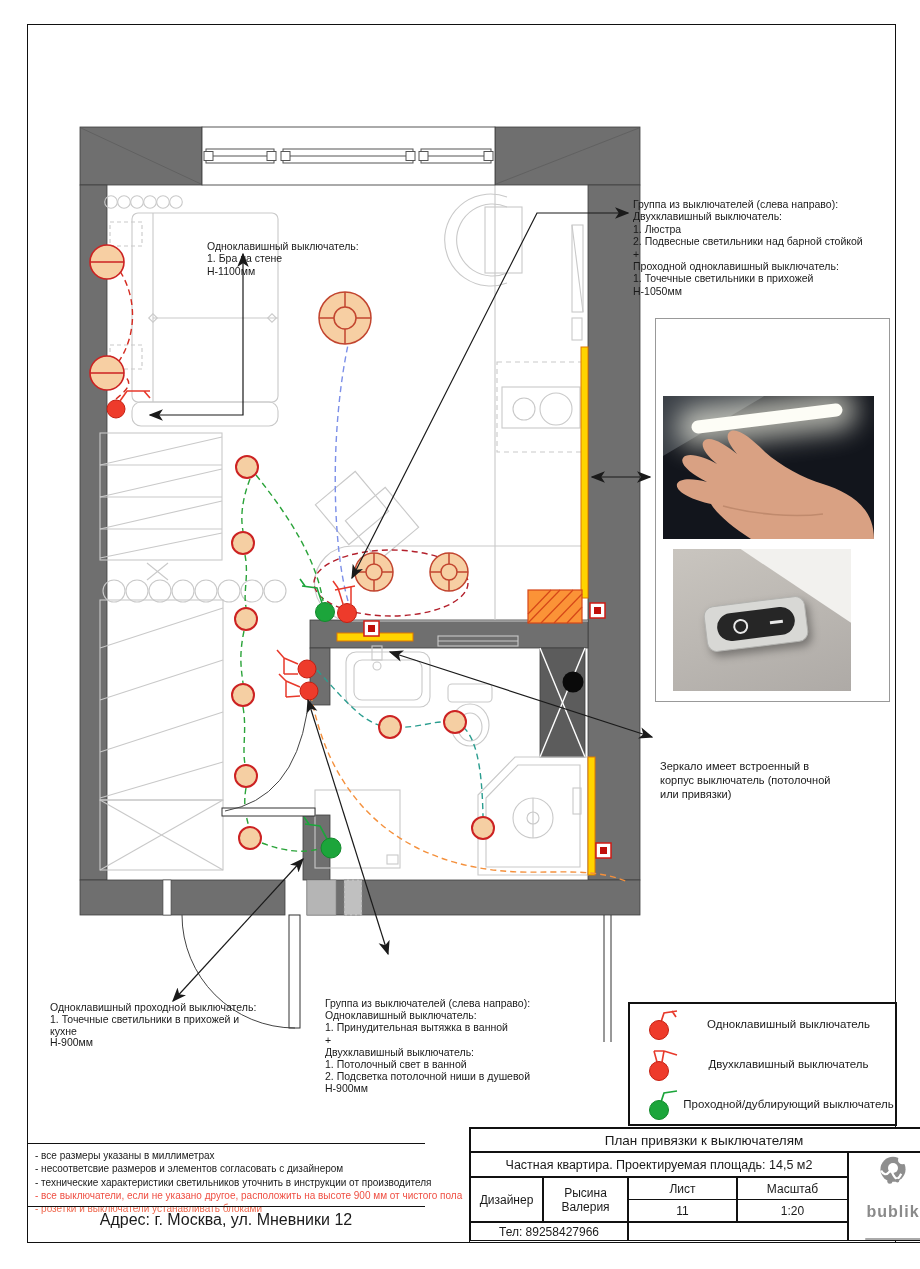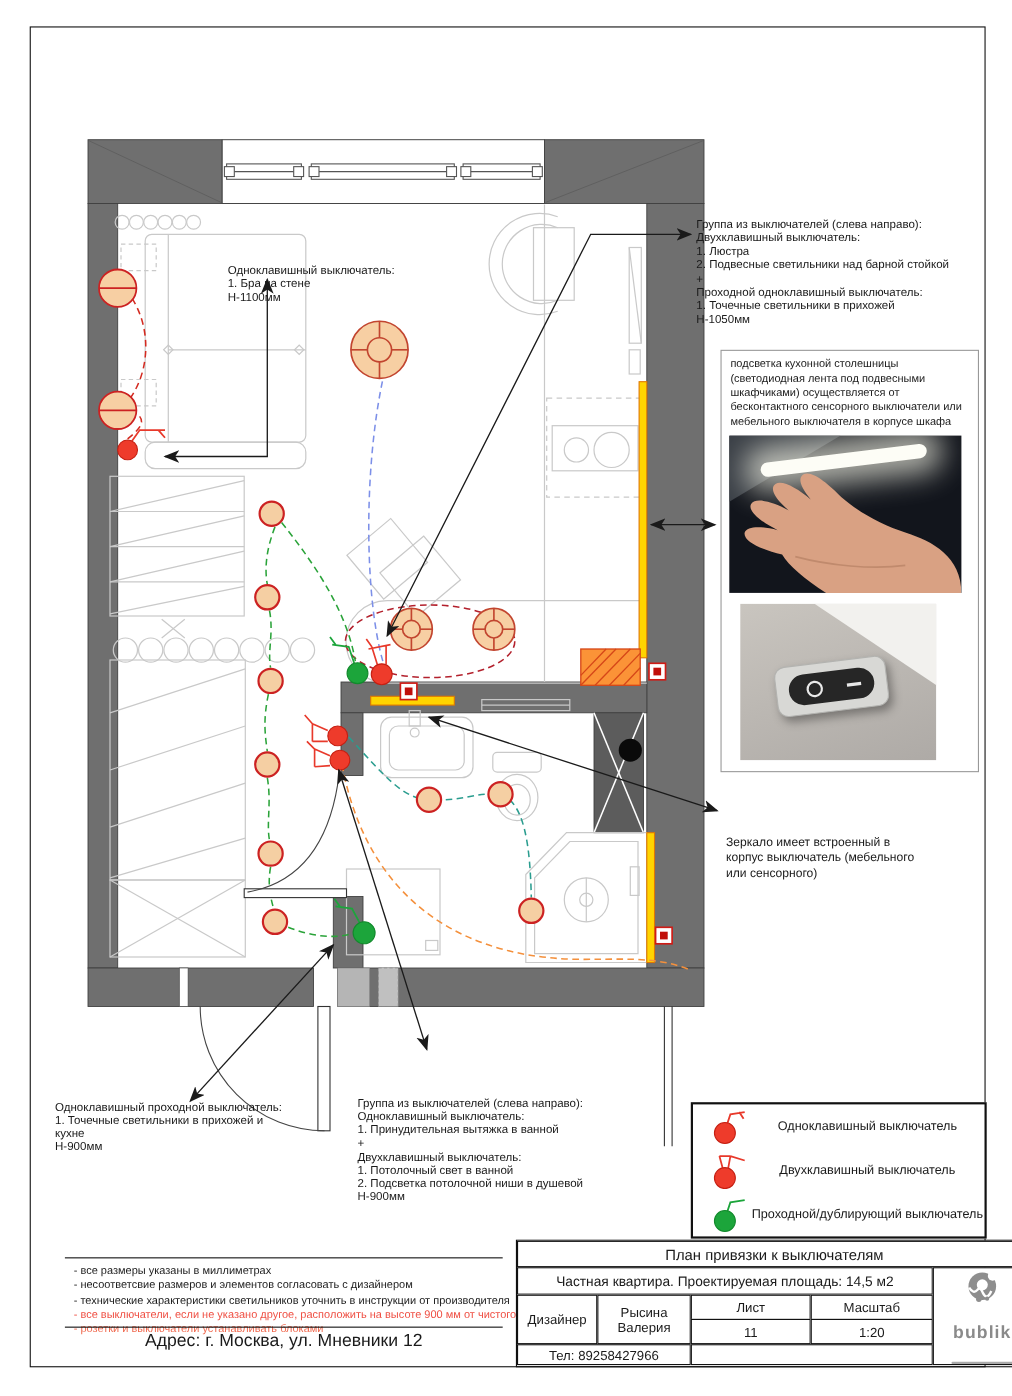--- a/index.html
+++ b/index.html
@@ -31,21 +31,21 @@
   .photo2 .rocker{position:absolute;left:11px;top:8px;width:78px;height:28px;background:#262626;
       border-radius:14px;display:flex;align-items:center;}
   .photo2 .mark-o{width:11px;height:11px;border:2px solid #e9e9e9;border-radius:50%;margin-left:16px;}
   .photo2 .mark-i{width:13px;height:3px;background:#e9e9e9;margin-left:22px;}
   
   .legend{left:628px;top:1002px;width:265px;height:120px;border:2px solid #111;background:#fff;}
   .legend-row{display:flex;align-items:center;height:40px;}
   .legend-row svg{margin-left:16px;}
   .legend-label{flex:1;text-align:center;font-size:11.5px;}
   
-  .notes{left:27px;top:1143px;width:398px;height:100px;border-top:1.5px solid #111;margin-left:32px;}
+  .notes{left:27px;top:1143px;width:398px;height:100px;border-top:1.5px solid #111;}
   .notes-lines{position:absolute;left:8px;top:5px;font-size:10px;line-height:13.3px;white-space:nowrap;}
   .n-red1{color:#ef4f43;}
   .n-red2{color:#f06a50;}
   .addr{position:absolute;left:0;top:62px;width:398px;height:25px;border-top:1.5px solid #111;
         display:flex;align-items:center;justify-content:center;font-size:16px;}
   
   .tblock{left:425px;top:1127px;width:471px;height:116px;border:1.5px solid #111;box-sizing:border-box;margin-left:44px;}
   .cell{position:absolute;box-sizing:border-box;border:1px solid #111;display:flex;
         align-items:center;justify-content:center;text-align:center;font-size:12px;background:#fff;}
   .tb-title{left:0;top:0;width:468px;height:24px;font-size:13.5px;}
@@ -358,21 +358,20 @@
     <div>Двухклавишный выключатель:</div>
     <div>1. Люстра</div>
     <div>2. Подвесные светильники над барной стойкой</div>
     <div>+</div>
     <div>Проходной одноклавишный выключатель:</div>
     <div>1. Точечные светильники в прихожей</div>
     <div>Н-1050мм</div>
   </div>
 
   <div class="abs photo-panel">
-    <div class="photo-note">подсветка кухонной столешницы (светодиодная лента под подвесными шкафчиками) осуществляется от бесконтактного сенсорного выключатели или мебельного выключателя в корпусе шкафа</div>
     <div class="photo1">
       <div class="cab"></div>
       <div class="tube"></div>
       <svg width="211" height="143" viewBox="0 0 211 143" style="position:absolute;left:0;top:0">
         <path d="M 211 143 L 88 143 C 68 130 54 118 48 108 C 30 104 12 96 14 88 C 16 82 30 82 44 86
                  C 28 78 16 68 20 62 C 24 56 40 60 54 68 C 42 58 36 48 42 44 C 48 40 62 48 74 58
                  C 64 46 62 38 68 35 C 76 32 90 44 102 56 C 118 70 140 82 160 88 C 185 96 211 110 211 143 Z" fill="#d9a183"></path>
         <path d="M 60 110 C 90 118 130 122 160 118" stroke="#c08a6d" stroke-width="1.5" fill="none"></path>
       </svg>
     </div>
@@ -382,22 +381,22 @@
         <div class="rocker">
           <div class="mark-o"></div>
           <div class="mark-i"></div>
         </div>
       </div>
     </div>
   </div>
 
   <div class="abs txt note-mirror">
     <div>Зеркало имеет встроенный в</div>
-    <div>корпус выключатель (мебельного</div>
-    <div>или сенсорного)</div>
+    <div>корпус выключатель (потолочной</div>
+    <div>или привязки)</div>
   </div>
 
   <div class="abs txt note-bl">
     <div>Одноклавишный проходной выключатель:</div>
     <div>1. Точечные светильники в прихожей и</div>
     <div>кухне</div>
     <div>Н-900мм</div>
   </div>
 
   <div class="abs txt note-bm">

